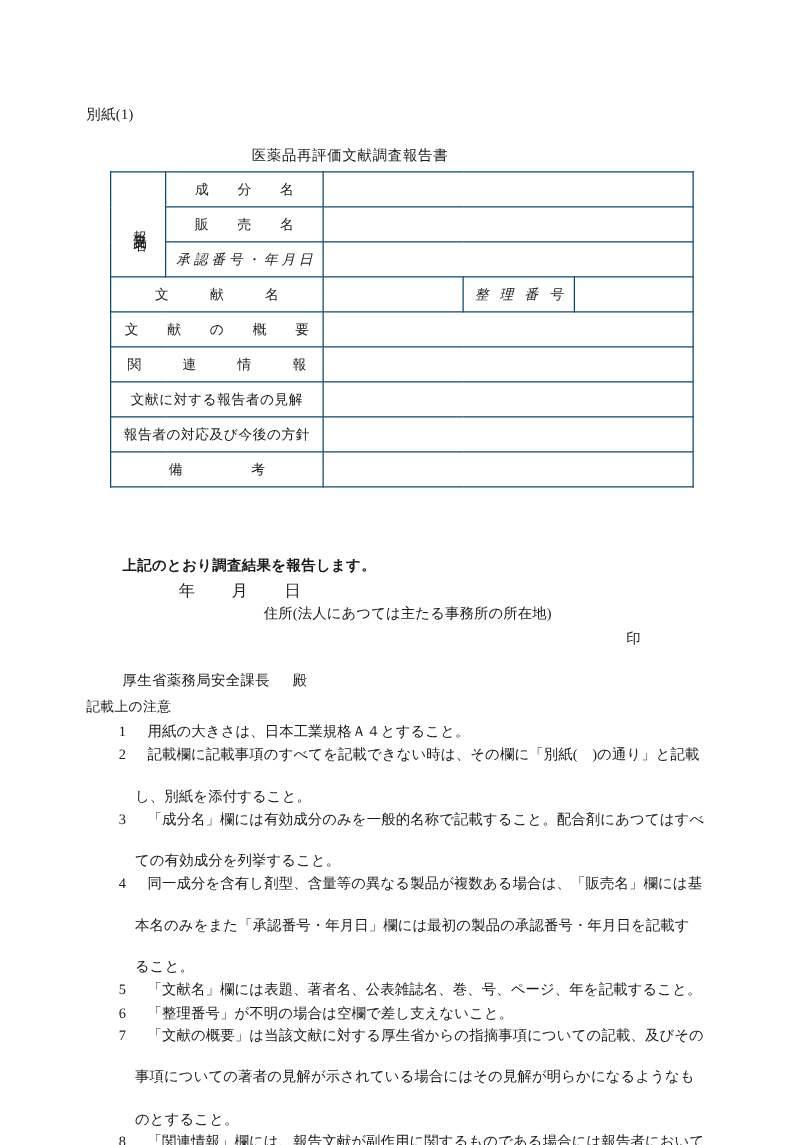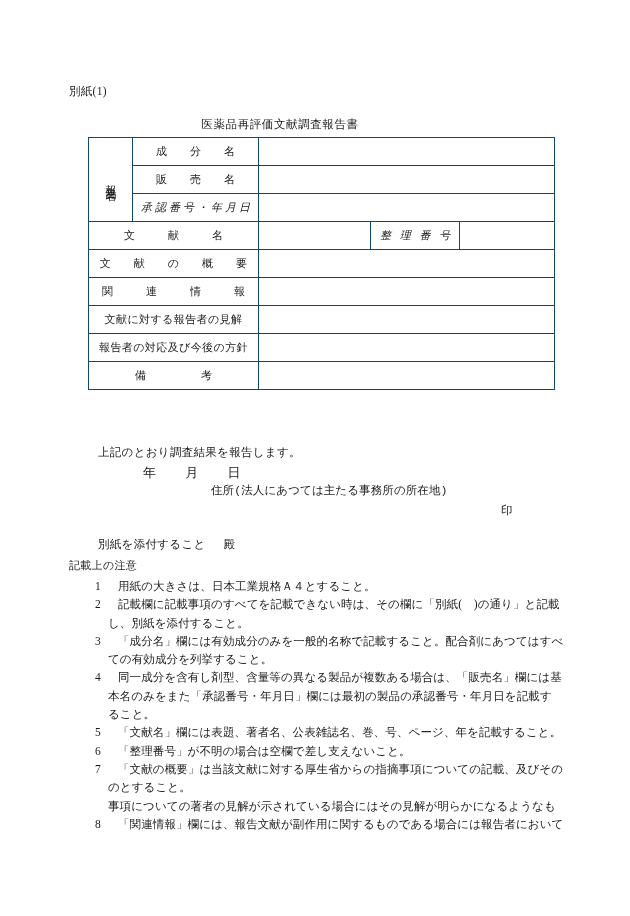--- a/index.html
+++ b/index.html
@@ -100,38 +100,38 @@
   }
 
   
   .statement {
     position: absolute;
     left: 98px;
     top: 445px;
     font-size: 11.5px;
     letter-spacing: .3px;
     white-space: nowrap;
+    font-weight: bold;
   }
   .date-line {
     position: absolute;
     left: 143px;
     top: 464px;
     font-size: 13px;
     white-space: nowrap;
   }
   .date-line span { margin-right: 26px; }
   .date-line span:last-child { margin-right: 0; }
   .addr-line {
     position: absolute;
     left: 211px;
     top: 483px;
     font-size: 11.5px;
     letter-spacing: .1px;
     white-space: nowrap;
-    font-family: Liberation Mono, monospace;
   }
   .name-line {
     position: absolute;
     left: 211px;
     top: 503px;
     font-size: 11.5px;
     letter-spacing: .1px;
     white-space: nowrap;
   }
   .seal {
@@ -180,20 +180,21 @@
   }
   .note-body {
     flex: 1 1 auto;
     text-align: justify;
     text-justify: inter-character;
     letter-spacing: .1px;
   }
   .note-body .cont {
     display: block;
     margin-left: -10px;
+    margin-top: 15px;
   }
 </style>
 </head>
 <body>
 
 <div class="page">
 
   <div class="attachment-label">別紙(1)</div>
 
   <div class="doc-title">医薬品再評価文献調査報告書</div>
@@ -262,21 +263,21 @@
     <span>月</span>
     <span>日</span>
   </div>
 
   <div class="addr-line">住所(法人にあつては主たる事務所の所在地)</div>
 
 
   <div class="seal">印</div>
 
   <div class="addressee">
-    <span>別紙を添付すること</span><span class="hon">殿</span>
+    <span>厚生省薬務局安全課長</span><span class="hon">殿</span>
   </div>
 
   <div class="notes-heading">記載上の注意</div>
 
   <div class="notes" id="notes-list">
       <div class="note">
         <div class="note-num">1</div>
         <div class="note-body"><span>用紙の大きさは、日本工業規格Ａ４とすること。</span></div>
       </div>
       <div class="note">
@@ -294,21 +295,21 @@
       <div class="note">
         <div class="note-num">5</div>
         <div class="note-body"><span>「文献名」欄には表題、著者名、公表雑誌名、巻、号、ページ、年を記載すること。</span></div>
       </div>
       <div class="note">
         <div class="note-num">6</div>
         <div class="note-body"><span>「整理番号」が不明の場合は空欄で差し支えないこと。</span></div>
       </div>
       <div class="note">
         <div class="note-num">7</div>
-        <div class="note-body"><span>「文献の概要」は当該文献に対する厚生省からの指摘事項についての記載、及びその</span><span class="cont">のとすること。</span><span class="cont">事項についての著者の見解が示されている場合にはその見解が明らかになるようなも</span></div>
+        <div class="note-body"><span>「文献の概要」は当該文献に対する厚生省からの指摘事項についての記載、及びその</span><span class="cont">事項についての著者の見解が示されている場合にはその見解が明らかになるようなも</span><span class="cont">のとすること。</span></div>
       </div>
       <div class="note">
         <div class="note-num">8</div>
         <div class="note-body"><span>「関連情報」欄には、報告文献が副作用に関するものである場合には報告者において</span></div>
       </div>
     </div>
 
 </div>
 
 </body></html>

